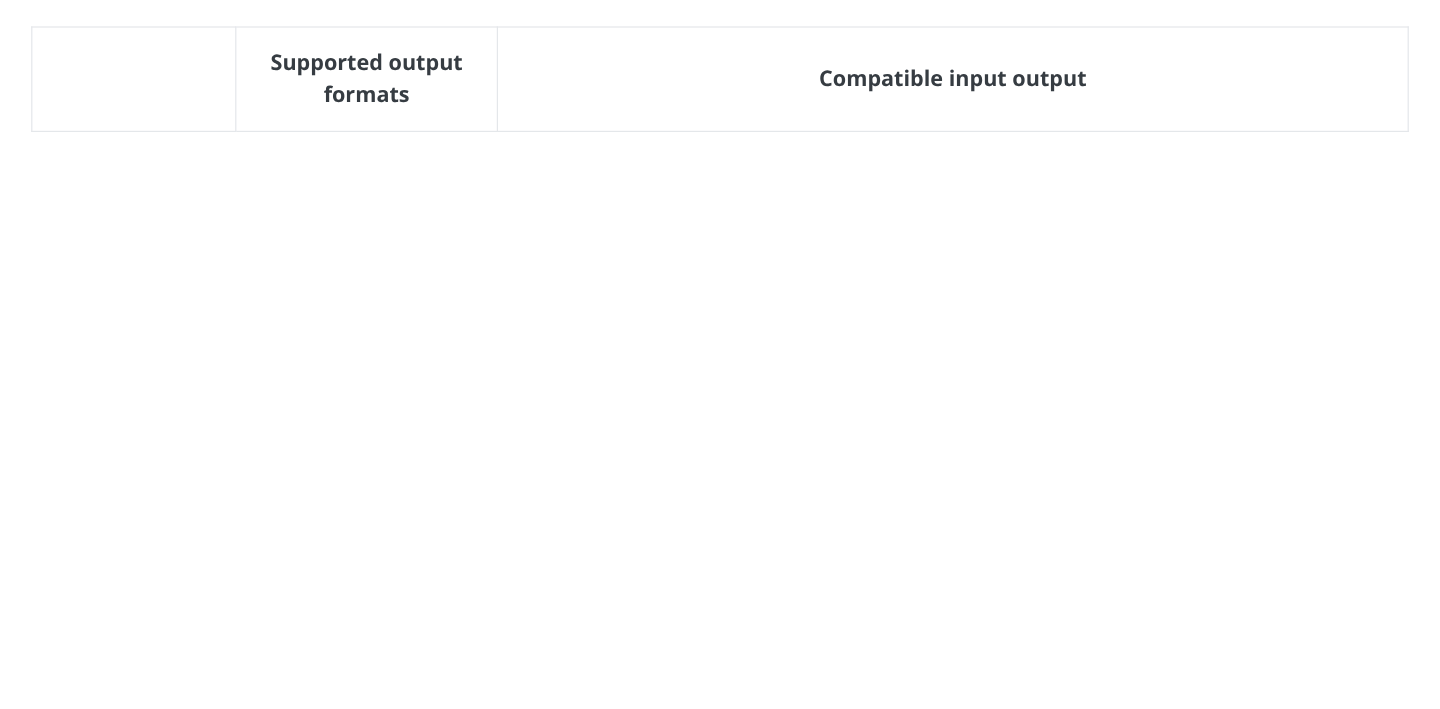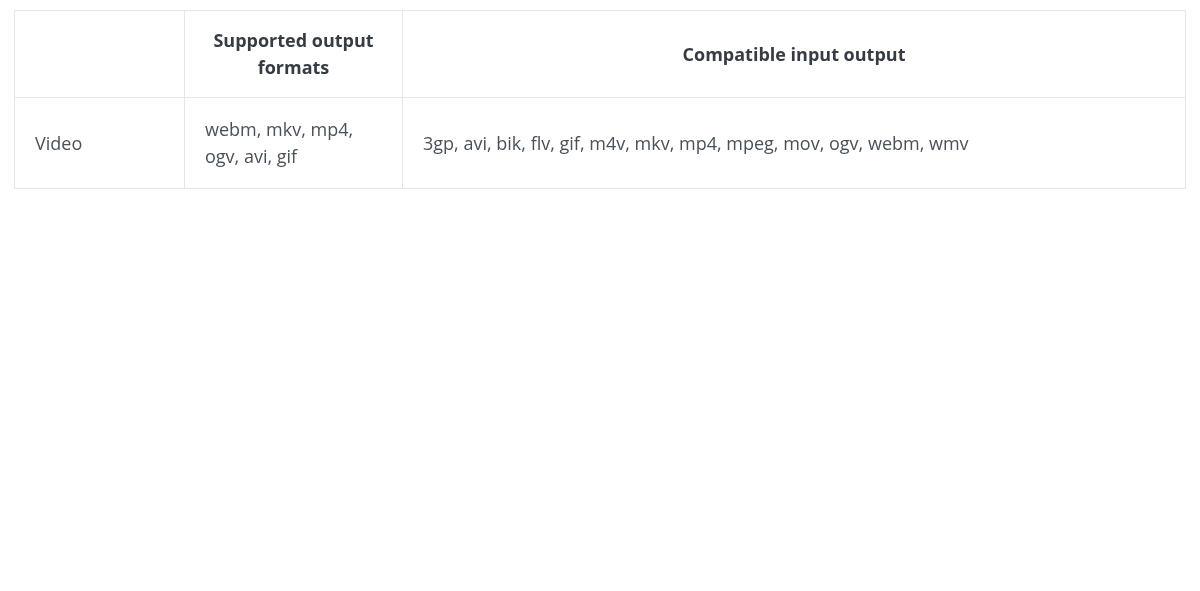--- a/index.html
+++ b/index.html
@@ -1,18 +1,18 @@
 <!DOCTYPE html>
 <html><head>
   <meta charset="utf-8">
   <style>
     * {
       box-sizing: border-box;
       margin: 0;
-      padding: 0;
+      padding: 12px;
     }
     body {
       font-family: -apple-system, BlinkMacSystemFont, "Segoe UI", "Open Sans", "Helvetica Neue", Arial, sans-serif;
       background: #ffffff;
       padding: 10px 14px;
       color: #3b4249;
       font-size: 18px;
       line-height: 1.5;
     }
     table {
@@ -57,19 +57,14 @@
     <col class="col-input">
   </colgroup>
   <thead>
     <tr>
       <th></th>
       <th class="col-output-header">Supported output formats</th>
       <th>Compatible input output</th>
     </tr>
   </thead>
   <tbody>
-    <tr>
-      <td>Video</td>
-      <td>webm, mkv, mp4, ogv, avi, gif</td>
-      <td>3gp, avi, bik, flv, gif, m4v, mkv, mp4, mpeg, mov, ogv, webm, wmv</td>
-    </tr>
   </tbody>
 </table>
 
 </body></html>

